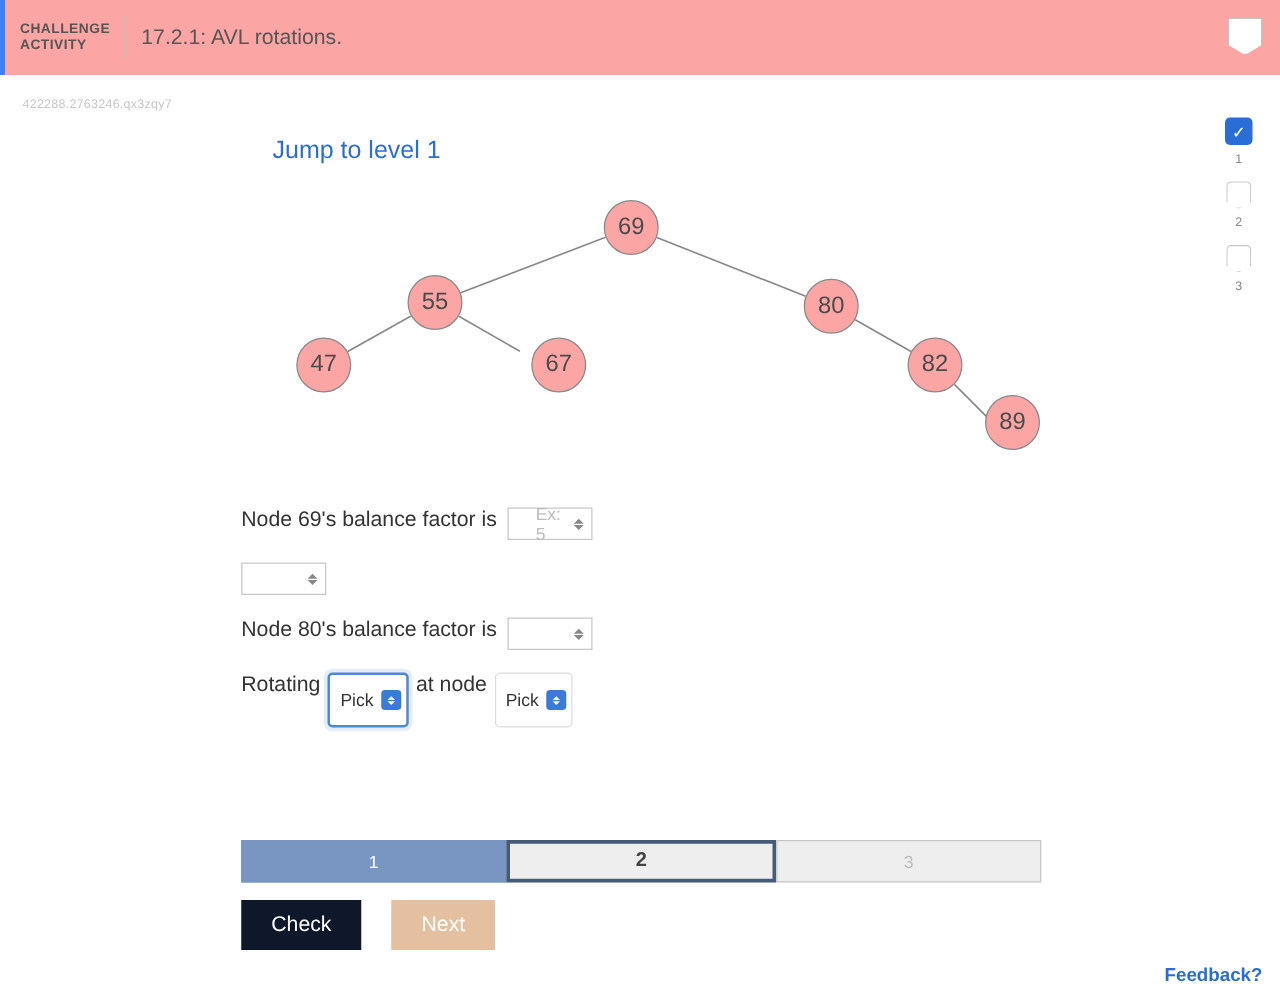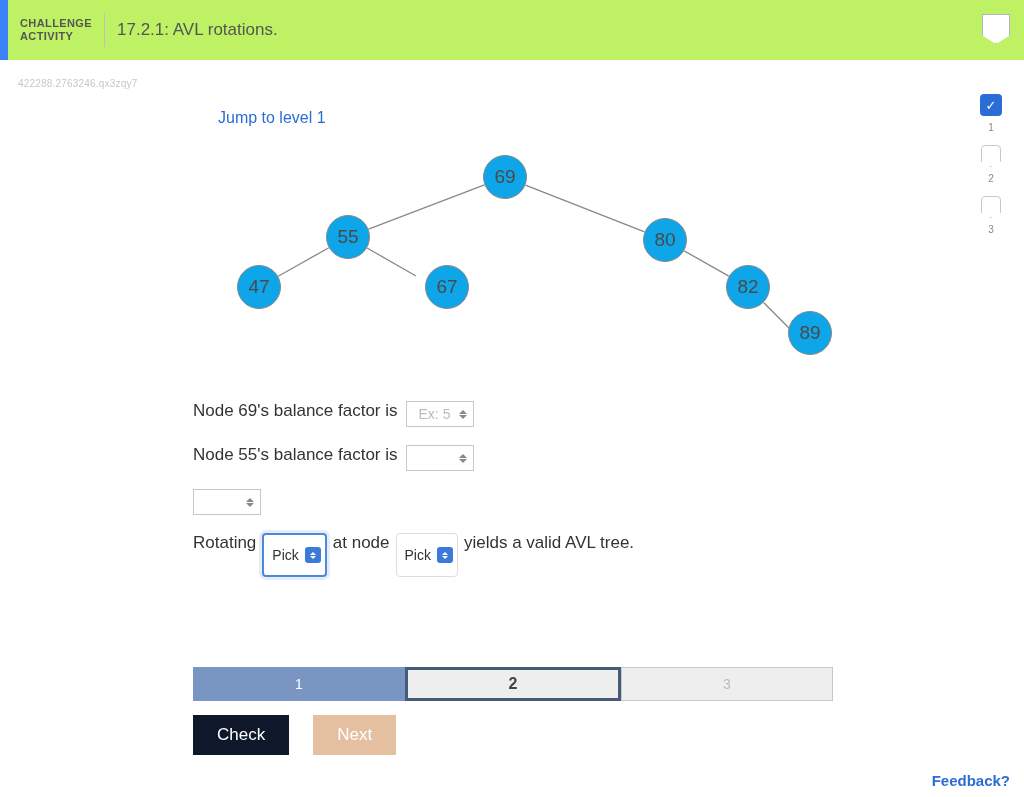--- a/index.html
+++ b/index.html
@@ -7,22 +7,22 @@
     font-family: -apple-system, BlinkMacSystemFont, "Segoe UI", Helvetica, Arial, sans-serif;
     background: #fff;
     color: #333;
     width: 1024px;
     height: 797px;
     overflow: hidden;
     position: relative;
   }
   .header {
     height: 60px;
-    background: #bef264;
-    border-left: 8px solid #3b82f6;
+    background: #fca5a5;
+    border-left: 4px solid #3b82f6;
     display: flex;
     align-items: center;
     padding-left: 12px;
     position: relative;
   }
   .header-label {
     font-size: 11px;
     font-weight: 700;
     color: #555;
     line-height: 1.15;
@@ -59,21 +59,21 @@
     padding: 18px 20px 0 18px;
     position: relative;
   }
   .ref-string {
     font-size: 10px;
     color: #c7c7c7;
     letter-spacing: 0.2px;
   }
   .jump-link {
     color: #2a6dd6;
-    font-size: 16px;
+    font-size: 20px;
     margin-left: 200px;
     margin-top: 20px;
     display: inline-block;
     cursor: pointer;
   }
   .tree-area {
     position: relative;
     height: 240px;
     margin-top: 20px;
     margin-left: 175px;
@@ -83,21 +83,21 @@
     position:absolute;
     left:0; top:0;
     width:700px; height:240px;
   }
   .tree-node {
     position: absolute;
     width: 44px;
     height: 44px;
     border: 1.5px solid #888;
     border-radius: 50%;
-    background: #0ea5e9;
+    background: #fca5a5;
     display: flex;
     align-items: center;
     justify-content: center;
     font-size: 19px;
     color: #4a4a4a;
     transform: translate(-50%, -50%);
   }
   .questions {
     margin-left: 175px;
     margin-top: 14px;
@@ -109,21 +109,21 @@
     align-items: flex-start;
     margin-bottom: 18px;
     gap: 8px;
   }
   .num-input {
     width: 68px;
     height: 26px;
     border: 1px solid #c7c7c7;
     font-size: 14px;
     color: #bbb;
-    padding: 0 12px;
+    padding: 0 22px;
     position: relative;
     display: flex;
     align-items: center;
     background: #fff;
   }
   .spinner {
     position: absolute;
     right: 4px;
     top: 50%;
     transform: translateY(-50%);
@@ -314,48 +314,47 @@
       <span>Node 69's balance factor is</span>
       <div class="num-input">
         <span>Ex: 5</span>
         <div class="spinner">
             <div class="up"></div>
             <div class="dn"></div>
           </div>
       </div>
     </div>
     <div class="q-row">
-      <span>Node 55's balance factor is</span>
       <div class="num-input">
         <div class="spinner">
             <div class="up"></div>
             <div class="dn"></div>
           </div>
       </div>
     </div>
     <div class="q-row">
+      <span>Node 80's balance factor is</span>
       <div class="num-input">
         <div class="spinner">
             <div class="up"></div>
             <div class="dn"></div>
           </div>
       </div>
     </div>
     <div class="q-row" style="gap:6px;">
       <span>Rotating</span>
       <div class="pick primary">
         <span>Pick</span>
         <span class="pick-caret"></span>
       </div>
       <span>at node</span>
       <div class="pick plain">
         <span>Pick</span>
         <span class="pick-caret"></span>
       </div>
-      <span>yields a valid AVL tree.</span>
     </div>
   </div>
 
   
   <div class="level-bar">
     <div class="lvl one">1</div>
     <div class="lvl two">2</div>
     <div class="lvl three">3</div>
   </div>
 

